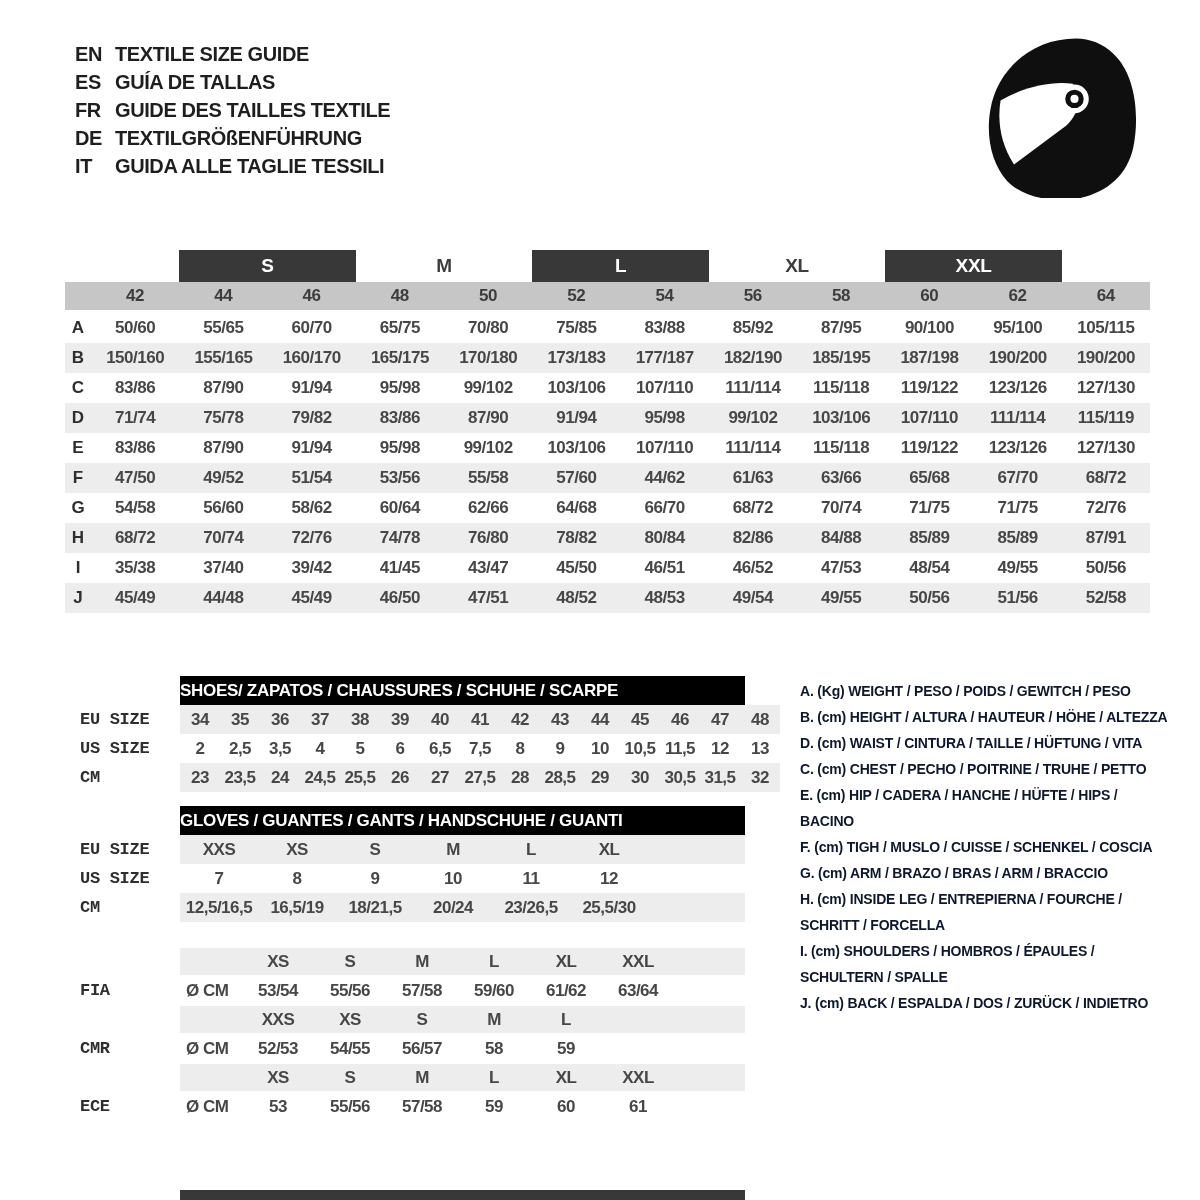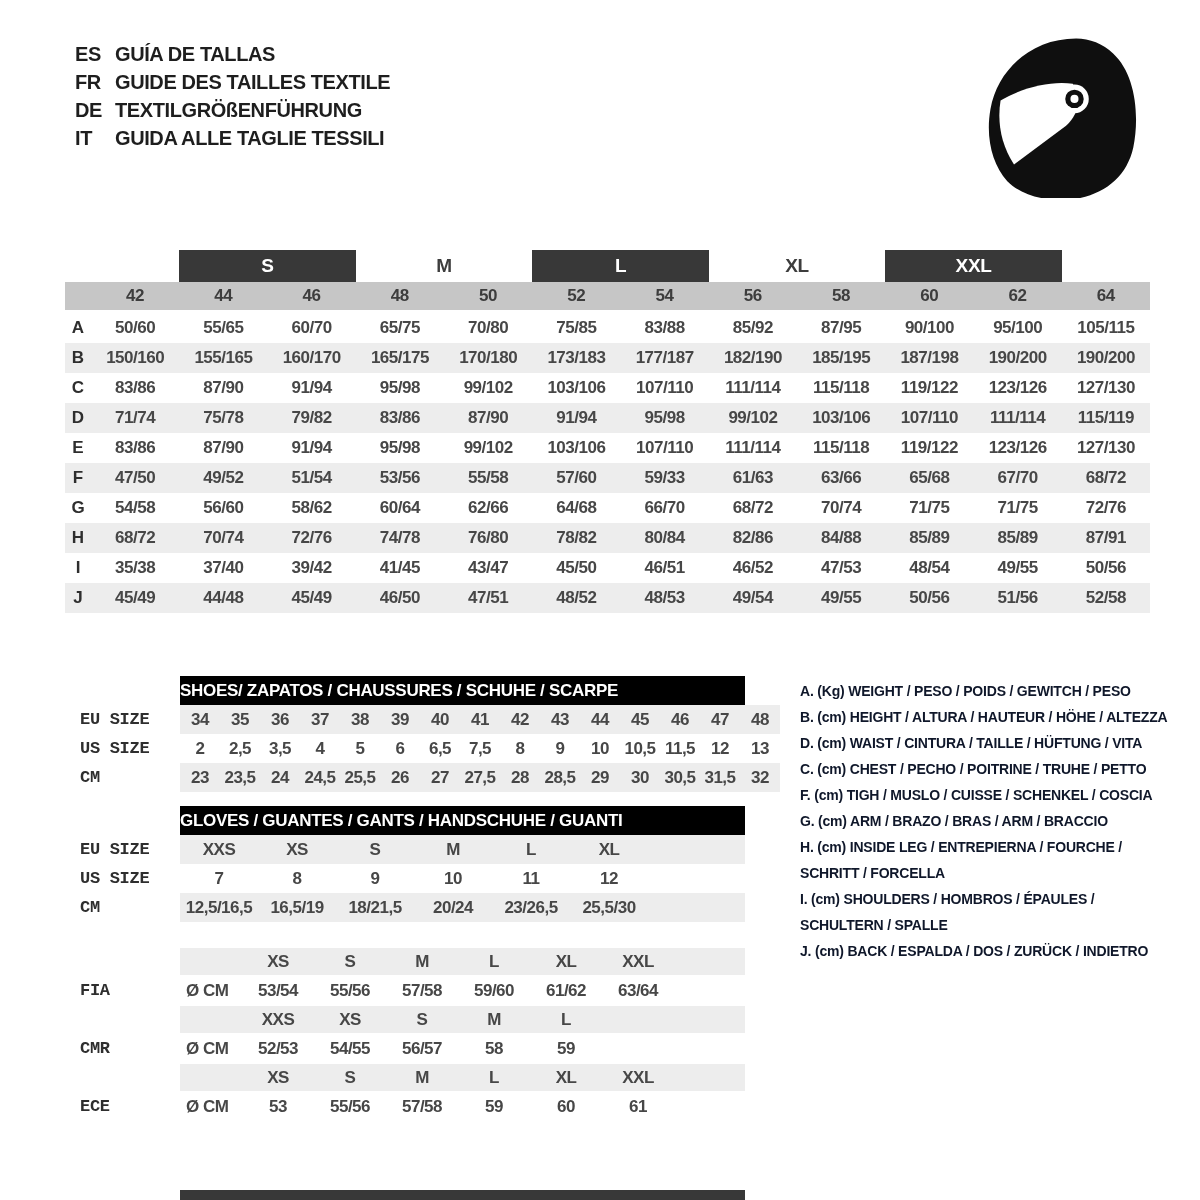--- a/index.html
+++ b/index.html
@@ -50,20 +50,24 @@
   
   .bottom-bar { position:absolute; left:180px; top:1190px; width:565px; height:10px; background:#383838; }
 </style>
 </head>
 <body>
 
 <div class="page">
 
   <div class="langs" id="langs">
       <div class="lang-line">
+        <span class="lang-code">EN</span>
+        <span class="lang-label">TEXTILE SIZE GUIDE</span>
+      </div>
+      <div class="lang-line">
         <span class="lang-code">ES</span>
         <span class="lang-label">GUÍA DE TALLAS</span>
       </div>
       <div class="lang-line">
         <span class="lang-code">FR</span>
         <span class="lang-label">GUIDE DES TAILLES TEXTILE</span>
       </div>
       <div class="lang-line">
         <span class="lang-code">DE</span>
         <span class="lang-label">TEXTILGRÖßENFÜHRUNG</span>
@@ -182,21 +186,21 @@
           <div class="cell">127/130</div>
         </div>
         <div class="tgrid trow striped">
           <div class="letter">F</div>
           <div class="cell">47/50</div>
           <div class="cell">49/52</div>
           <div class="cell">51/54</div>
           <div class="cell">53/56</div>
           <div class="cell">55/58</div>
           <div class="cell">57/60</div>
-          <div class="cell">59/33</div>
+          <div class="cell">44/62</div>
           <div class="cell">61/63</div>
           <div class="cell">63/66</div>
           <div class="cell">65/68</div>
           <div class="cell">67/70</div>
           <div class="cell">68/72</div>
         </div>
         <div class="tgrid trow">
           <div class="letter">G</div>
           <div class="cell">54/58</div>
           <div class="cell">56/60</div>
@@ -434,20 +438,21 @@
           </div>
         </div>
       </div>
   </section>
 
   <aside class="legend" id="legend">
       <div class="legend-item">A. (Kg) WEIGHT / PESO / POIDS / GEWITCH / PESO</div>
       <div class="legend-item">B. (cm) HEIGHT / ALTURA / HAUTEUR / HÖHE / ALTEZZA</div>
       <div class="legend-item">D. (cm) WAIST / CINTURA / TAILLE / HÜFTUNG / VITA</div>
       <div class="legend-item">C. (cm) CHEST / PECHO / POITRINE / TRUHE / PETTO</div>
+      <div class="legend-item">E. (cm) HIP / CADERA / HANCHE / HÜFTE / HIPS / BACINO</div>
       <div class="legend-item">F. (cm) TIGH / MUSLO / CUISSE / SCHENKEL / COSCIA</div>
       <div class="legend-item">G. (cm) ARM / BRAZO / BRAS / ARM / BRACCIO</div>
       <div class="legend-item">H. (cm) INSIDE LEG / ENTREPIERNA / FOURCHE / SCHRITT / FORCELLA</div>
       <div class="legend-item">I. (cm) SHOULDERS / HOMBROS / ÉPAULES / SCHULTERN / SPALLE</div>
       <div class="legend-item">J. (cm) BACK / ESPALDA / DOS / ZURÜCK / INDIETRO</div>
     </aside>
 
   <div class="bottom-bar"></div>
 
 </div>

